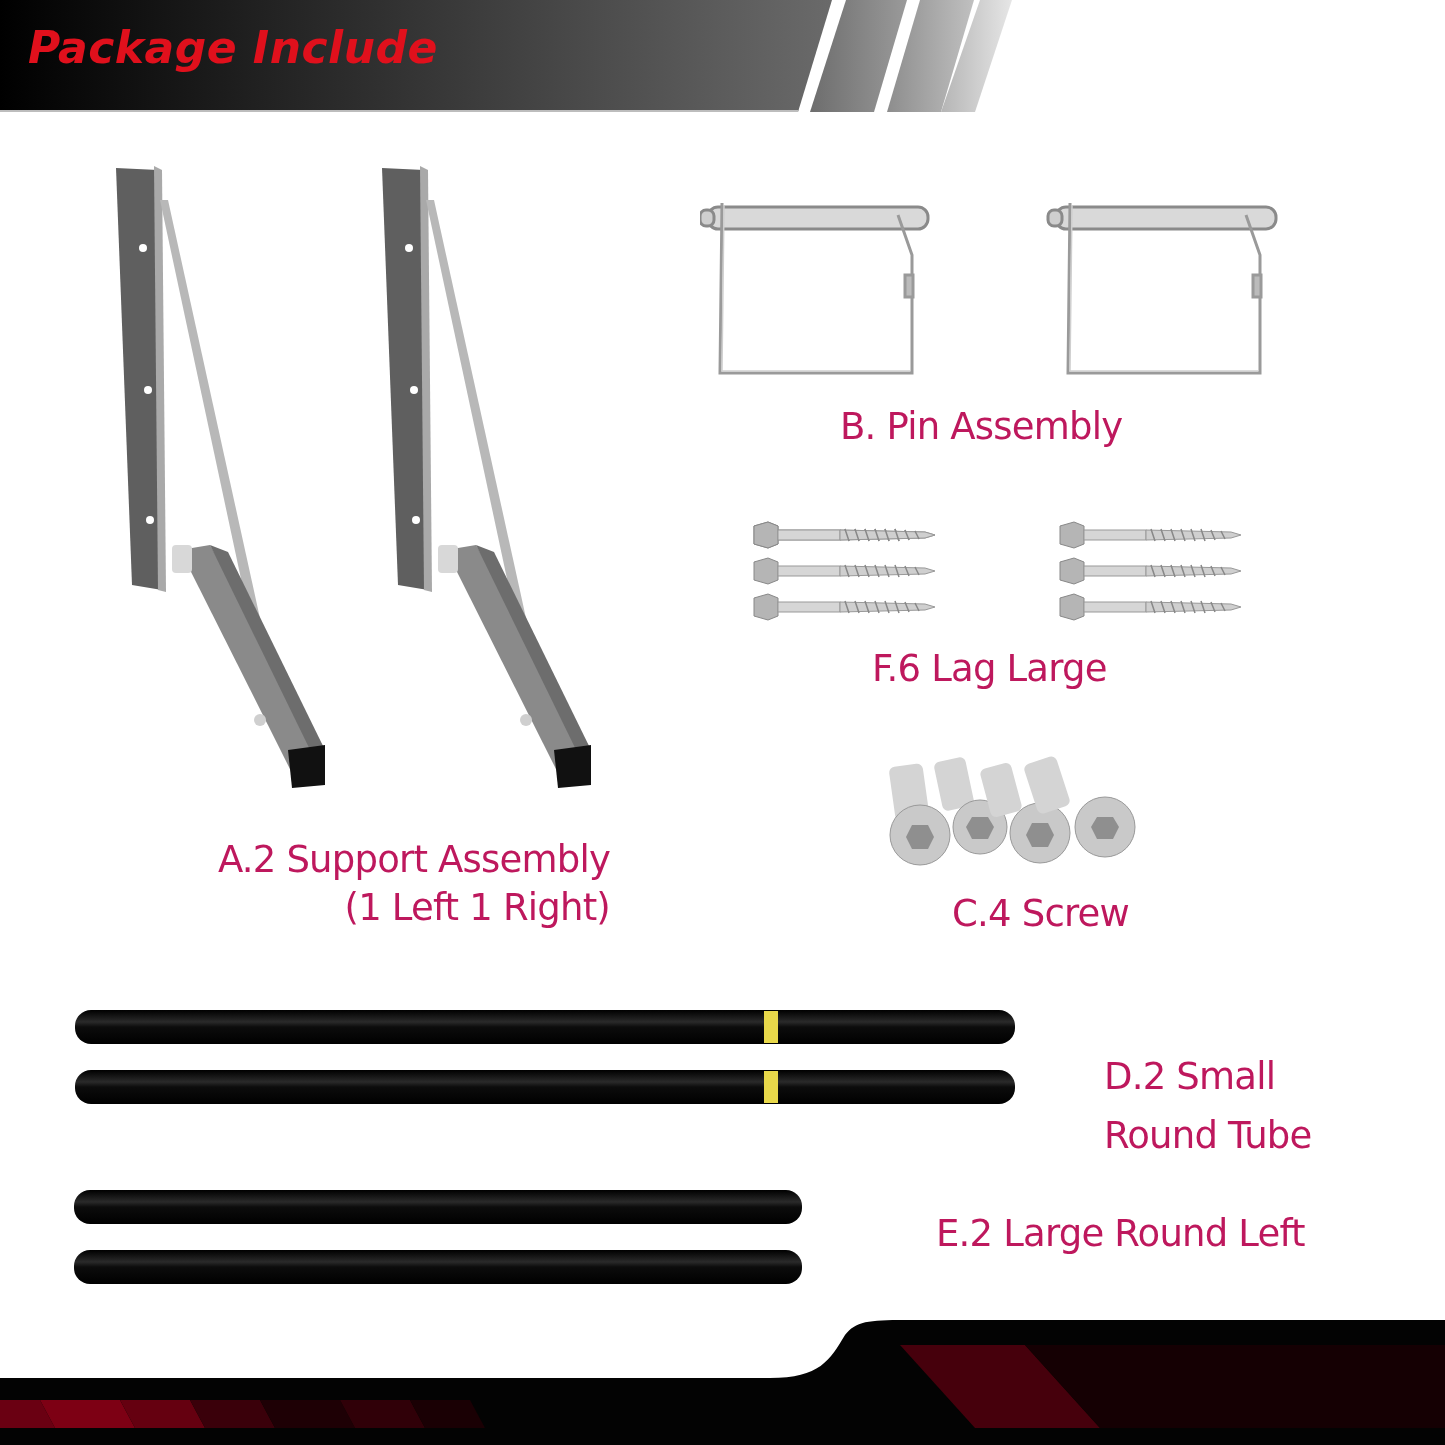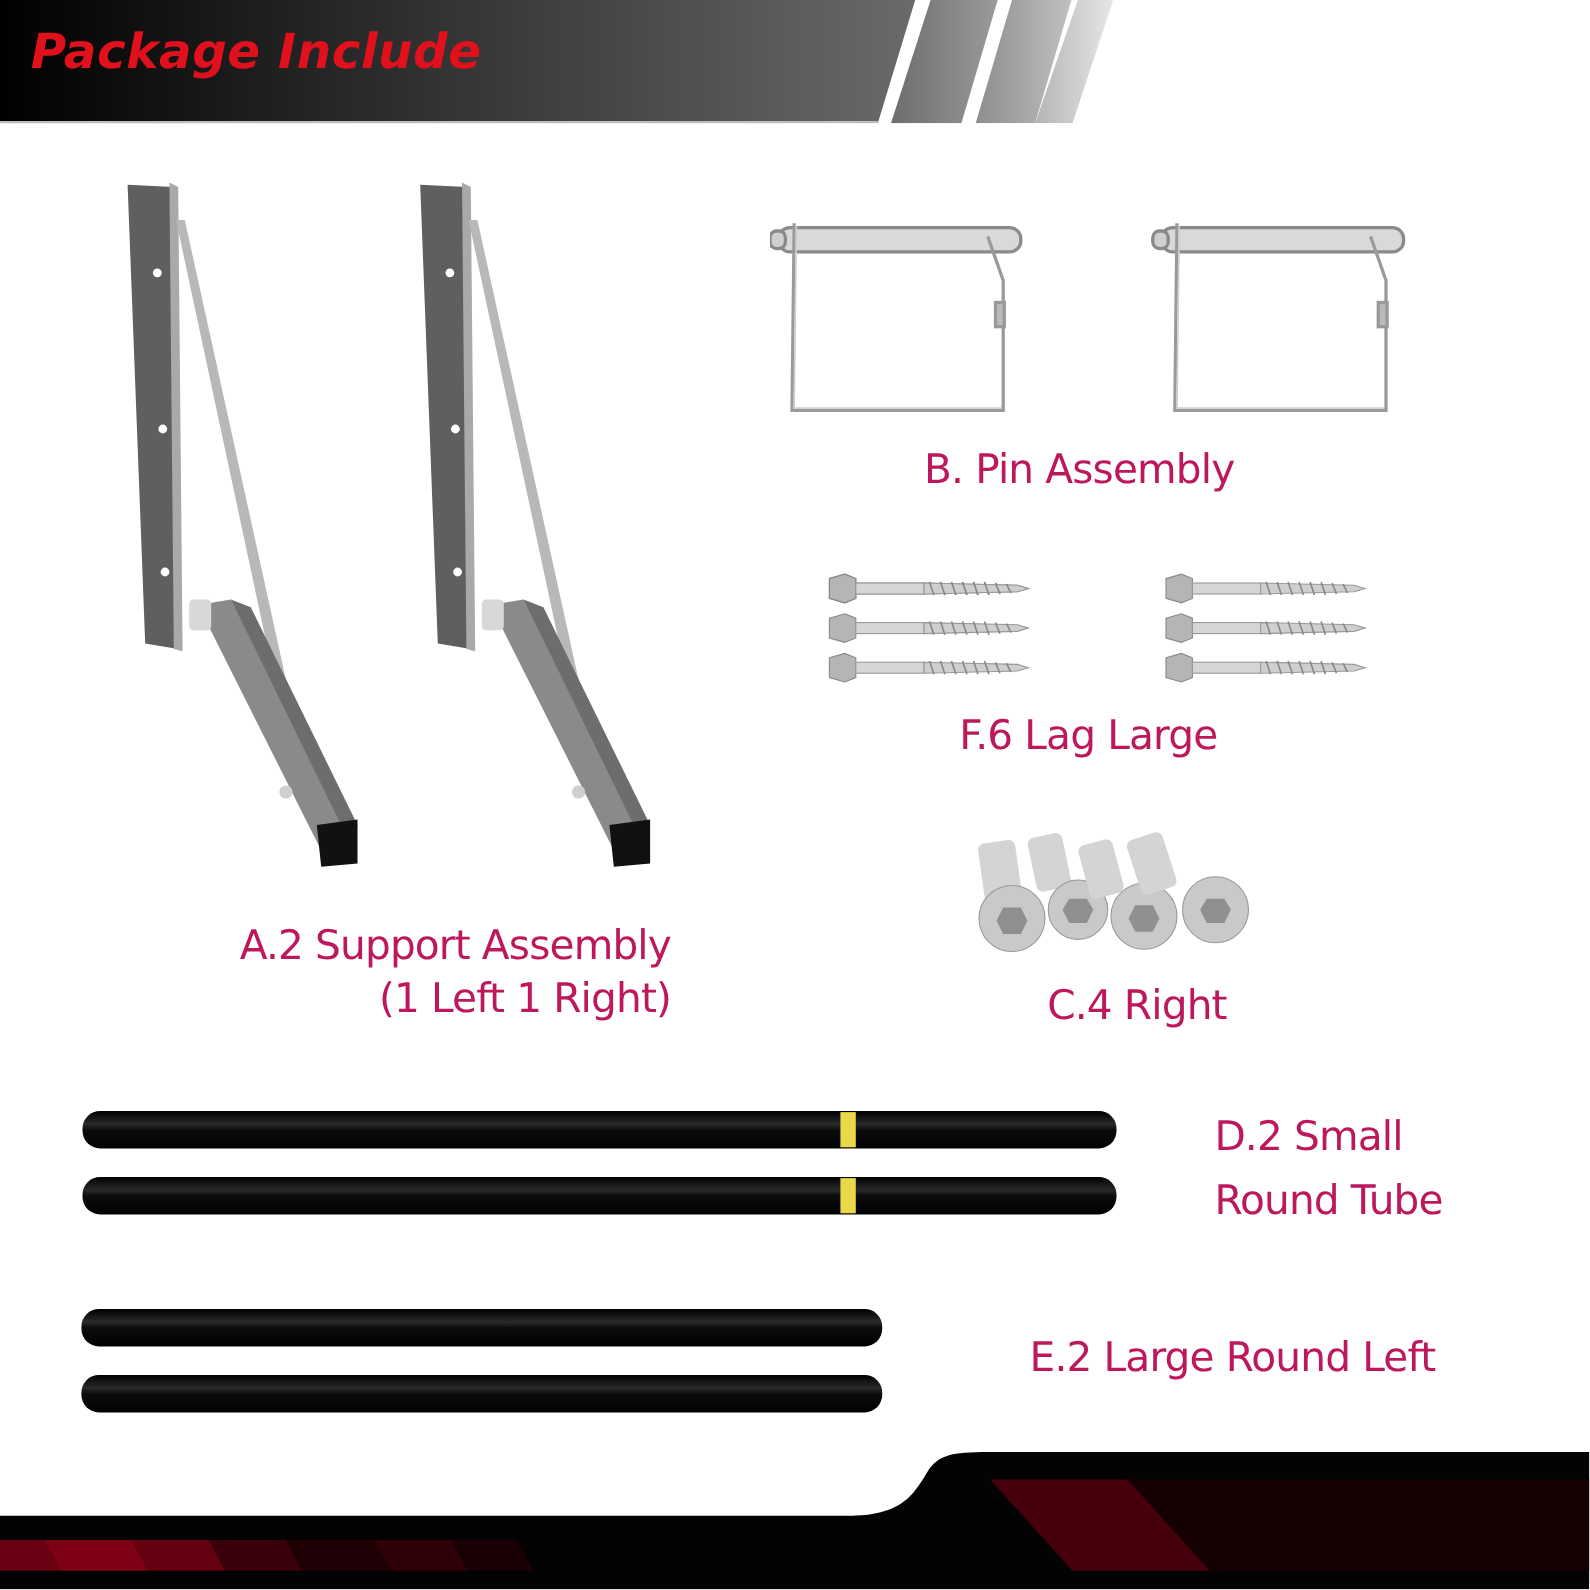--- a/index.html
+++ b/index.html
@@ -119,37 +119,37 @@
     <circle cx="100" cy="72" r="27" fill="#c9c9c9" stroke="#999"></circle>
     <polygon points="92,62 108,62 114,72 108,84 92,84 86,72" fill="#8f8f8f"></polygon>
     <rect x="105" y="10" width="32" height="50" rx="6" fill="#d4d4d4" transform="rotate(-15 121 35)"></rect>
     <circle cx="160" cy="78" r="30" fill="#c9c9c9" stroke="#999"></circle>
     <polygon points="152,68 168,68 174,80 168,92 152,92 146,80" fill="#8f8f8f"></polygon>
     <rect x="150" y="4" width="34" height="52" rx="6" fill="#d4d4d4" transform="rotate(-18 167 30)"></rect>
     <circle cx="225" cy="72" r="30" fill="#c9c9c9" stroke="#999"></circle>
     <polygon points="217,62 233,62 239,72 233,84 217,84 211,72" fill="#8f8f8f"></polygon>
   </g>
 </svg>
-<div class="label" style="left:952px;top:892px;">C.4 Right</div>
+<div class="label" style="left:952px;top:892px;">C.4 Screw</div>
 
 <svg class="figure" style="left:72px;top:1006px" width="946" height="104" viewBox="0 0 946 104">
   <defs>
     <linearGradient id="tube" x1="0" x2="0" y1="0" y2="1">
       <stop offset="0" stop-color="#000"></stop>
         <stop offset="0.35" stop-color="#2a2a2a"></stop>
       <stop offset="0.5" stop-color="#0c0c0c"></stop>
         <stop offset="1" stop-color="#000"></stop>
     </linearGradient>
   </defs>
   <rect x="3" y="4" width="940" height="34" rx="16" fill="url(#tube)"></rect>
   <rect x="3" y="64" width="940" height="34" rx="16" fill="url(#tube)"></rect>
   <rect x="692" y="5" width="14" height="32" fill="#e8d84a"></rect>
   <rect x="692" y="65" width="14" height="32" fill="#e8d84a"></rect>
 </svg>
-<div class="label" style="left:1104px;top:1003px;line-height:1.6;">
+<div class="label" style="left:1104px;top:1047px;line-height:1.6;">
   <div>D.2 Small</div>
   <div>Round Tube</div>
 </div>
 
 <svg class="figure" style="left:72px;top:1186px" width="734" height="100" viewBox="0 0 734 100">
   <rect x="2" y="4" width="728" height="34" rx="16" fill="url(#tube)"></rect>
   <rect x="2" y="64" width="728" height="34" rx="16" fill="url(#tube)"></rect>
 </svg>
 <div class="label" style="left:936px;top:1212px;">E.2 Large Round Left</div>
 

